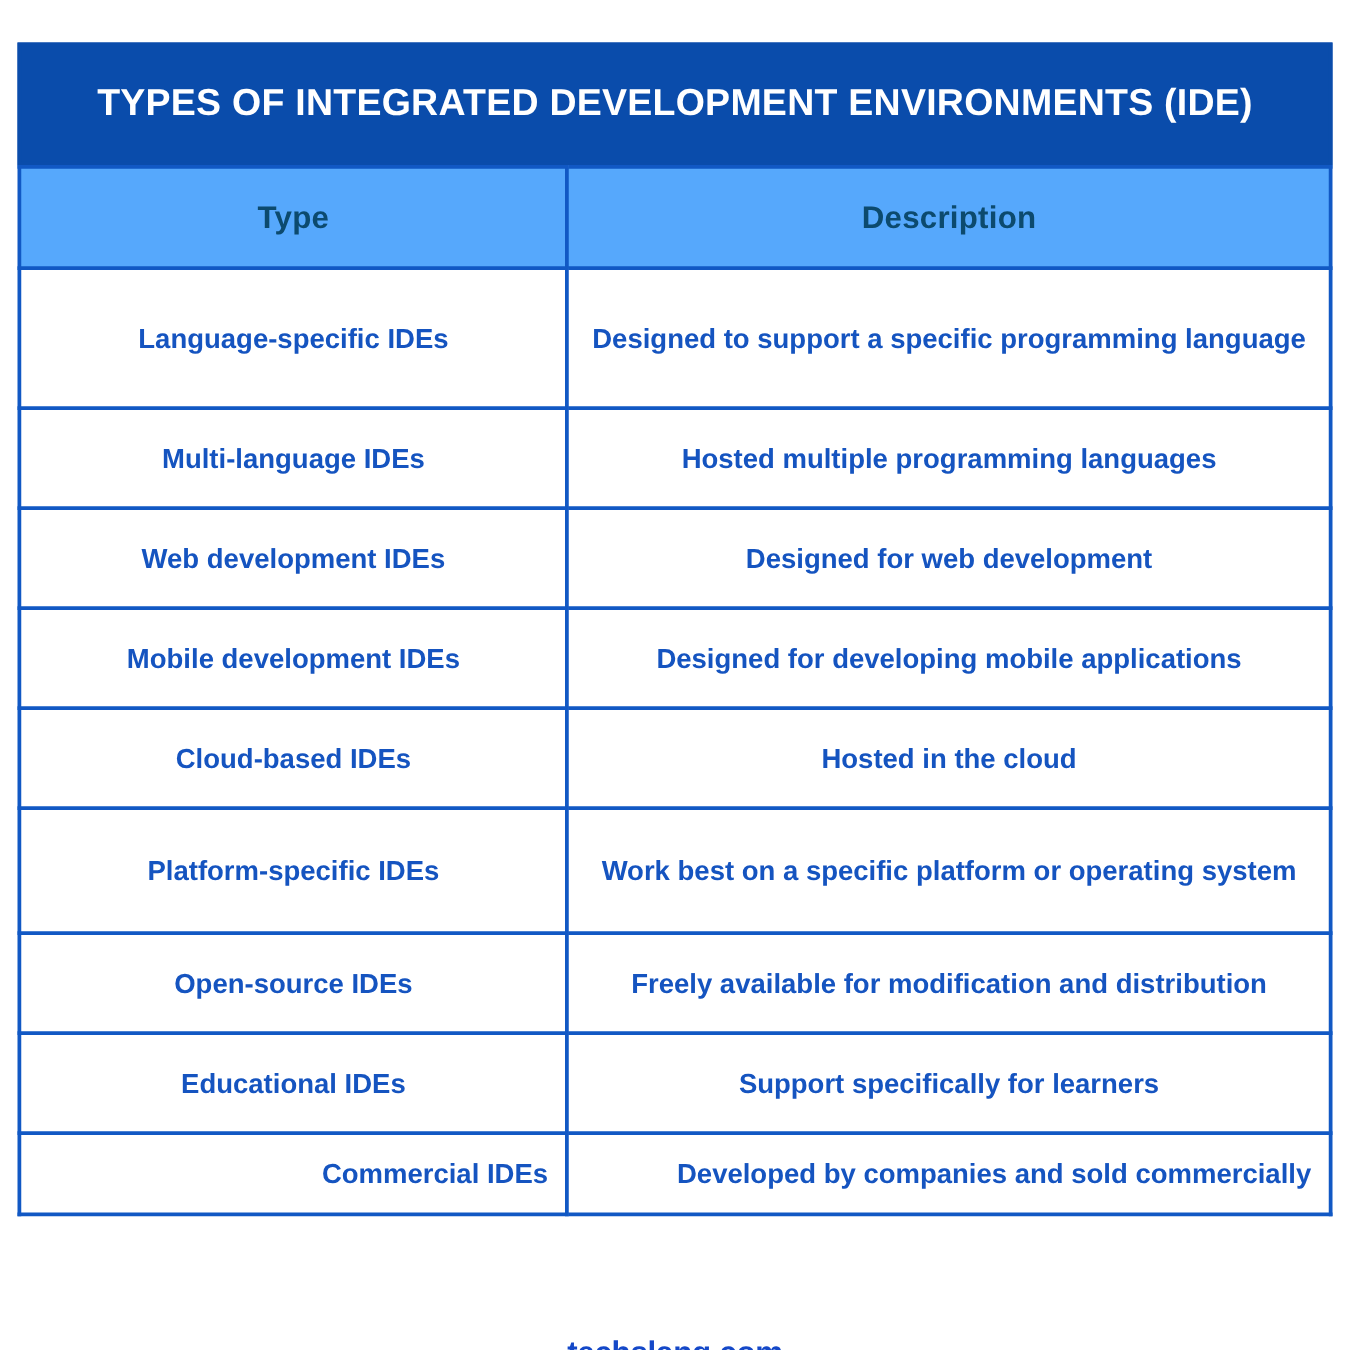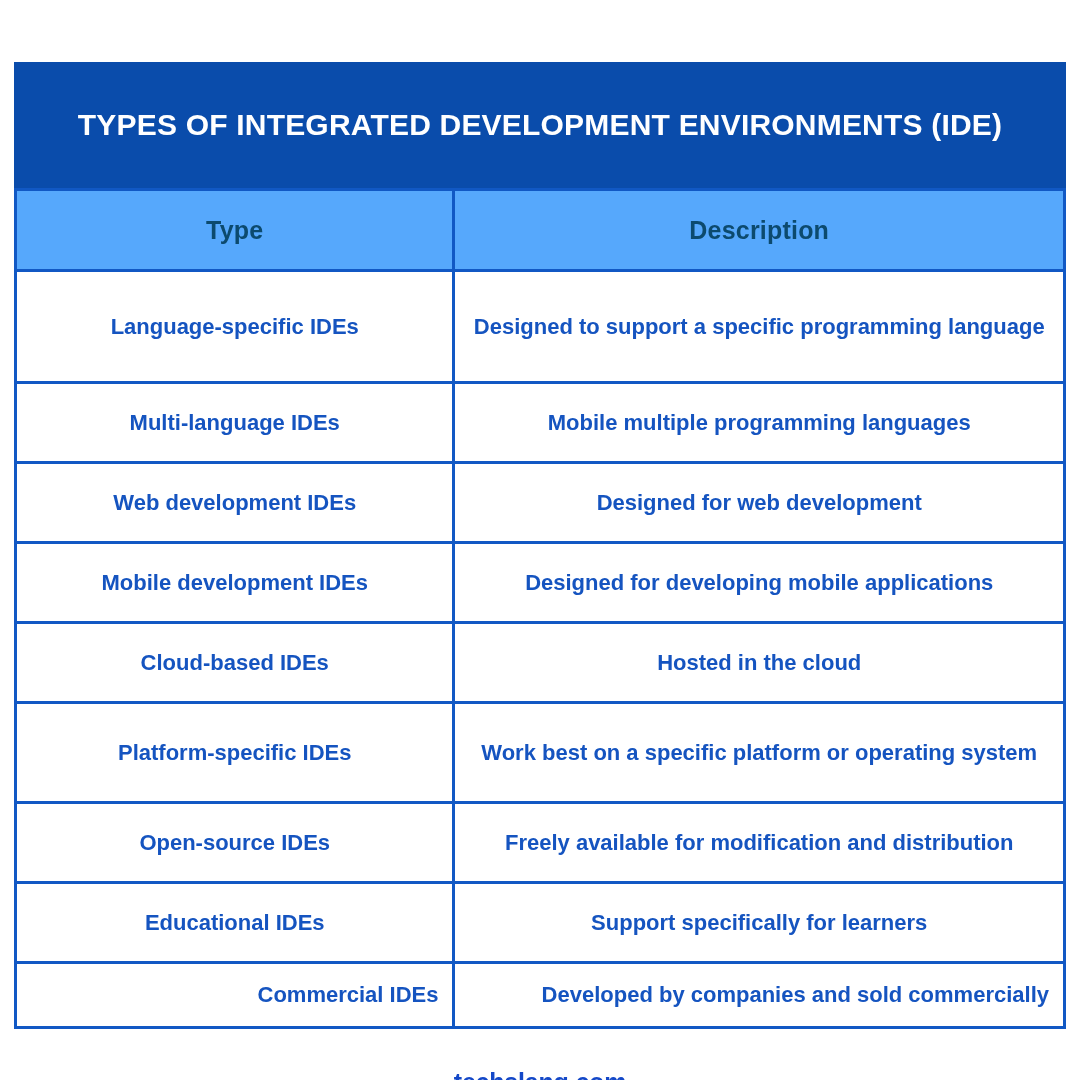--- a/index.html
+++ b/index.html
@@ -28,26 +28,25 @@
     left: 14px;
     top: 34px;
     width: 1052px;
   }
 
   
   .title-banner {
     background: #0A4CAB;
     border: 3px solid #0A4CAB;
     box-sizing: border-box;
-    height: 126px;
+    height: 98px;
     display: flex;
     align-items: center;
     justify-content: center;
     padding: 0 24px;
-    margin-top: 28px;
   }
   .title-text {
     color: #ffffff;
     font-family: "Liberation Sans", sans-serif;
     font-weight: bold;
     font-size: 30px;
     letter-spacing: 0.2px;
     text-align: center;
     line-height: 1.15;
     white-space: nowrap;
@@ -140,21 +139,21 @@
       </thead>
       <tbody>
 
         <tr class="row-tall">
           <td class="cell-type">Language-specific IDEs</td>
           <td class="cell-desc">Designed to support a specific programming language</td>
         </tr>
 
         <tr class="row-short">
           <td class="cell-type">Multi-language IDEs</td>
-          <td class="cell-desc">Mobile multiple programming languages</td>
+          <td class="cell-desc">Hosted multiple programming languages</td>
         </tr>
 
         <tr class="row-short">
           <td class="cell-type">Web development IDEs</td>
           <td class="cell-desc">Designed for web development</td>
         </tr>
 
         <tr class="row-short">
           <td class="cell-type">Mobile development IDEs</td>
           <td class="cell-desc">Designed for developing mobile applications</td>

